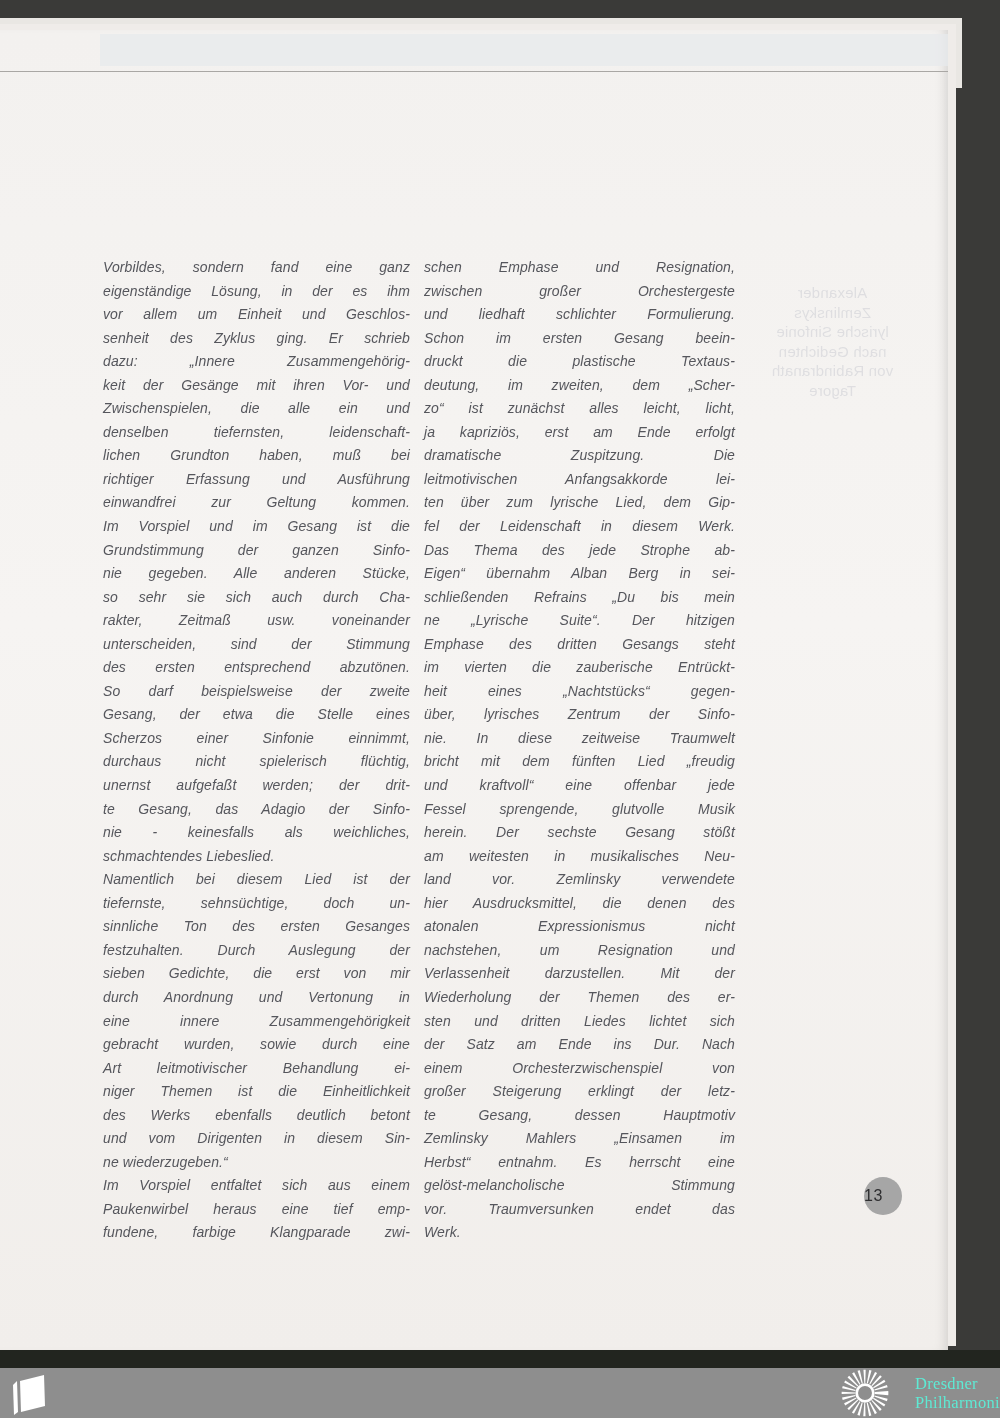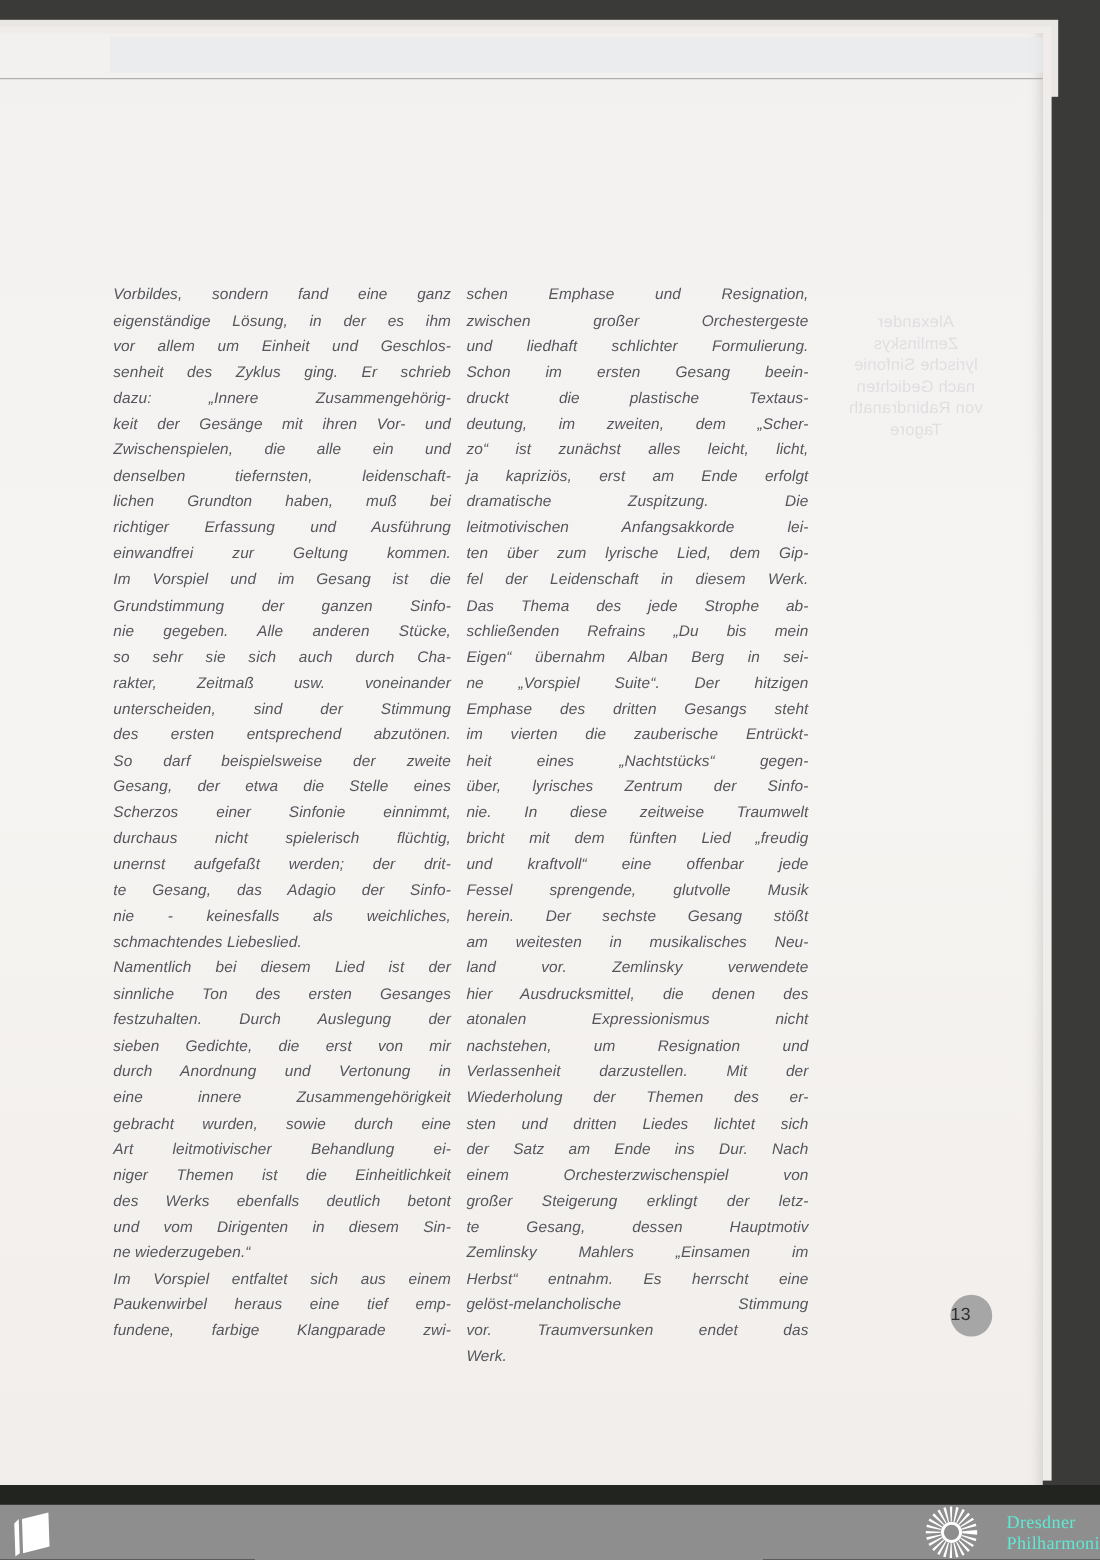--- a/index.html
+++ b/index.html
@@ -103,20 +103,21 @@
       <div class="tl">des ersten entsprechend abzutönen.</div>
       <div class="tl">So darf beispielsweise der zweite</div>
       <div class="tl">Gesang, der etwa die Stelle eines</div>
       <div class="tl">Scherzos einer Sinfonie einnimmt,</div>
       <div class="tl">durchaus nicht spielerisch flüchtig,</div>
       <div class="tl">unernst aufgefaßt werden; der drit-</div>
       <div class="tl">te Gesang, das Adagio der Sinfo-</div>
       <div class="tl">nie - keinesfalls als weichliches,</div>
       <div class="tl pe">schmachtendes Liebeslied.</div>
       <div class="tl">Namentlich bei diesem Lied ist der</div>
+      <div class="tl">tiefernste, sehnsüchtige, doch un-</div>
       <div class="tl">sinnliche Ton des ersten Gesanges</div>
       <div class="tl">festzuhalten. Durch Auslegung der</div>
       <div class="tl">sieben Gedichte, die erst von mir</div>
       <div class="tl">durch Anordnung und Vertonung in</div>
       <div class="tl">eine innere Zusammengehörigkeit</div>
       <div class="tl">gebracht wurden, sowie durch eine</div>
       <div class="tl">Art leitmotivischer Behandlung ei-</div>
       <div class="tl">niger Themen ist die Einheitlichkeit</div>
       <div class="tl">des Werks ebenfalls deutlich betont</div>
       <div class="tl">und vom Dirigenten in diesem Sin-</div>
@@ -132,23 +133,23 @@
       <div class="tl">Schon im ersten Gesang beein-</div>
       <div class="tl">druckt die plastische Textaus-</div>
       <div class="tl">deutung, im zweiten, dem „Scher-</div>
       <div class="tl">zo“ ist zunächst alles leicht, licht,</div>
       <div class="tl">ja kapriziös, erst am Ende erfolgt</div>
       <div class="tl">dramatische Zuspitzung. Die</div>
       <div class="tl">leitmotivischen Anfangsakkorde lei-</div>
       <div class="tl">ten über zum lyrische Lied, dem Gip-</div>
       <div class="tl">fel der Leidenschaft in diesem Werk.</div>
       <div class="tl">Das Thema des jede Strophe ab-</div>
+      <div class="tl">Eigen“ übernahm Alban Berg in sei-</div>
       <div class="tl">schließenden Refrains „Du bis mein</div>
-      <div class="tl">Eigen“ übernahm Alban Berg in sei-</div>
-      <div class="tl">ne „Vorspiel Suite“. Der hitzigen</div>
+      <div class="tl">ne „Lyrische Suite“. Der hitzigen</div>
       <div class="tl">Emphase des dritten Gesangs steht</div>
       <div class="tl">im vierten die zauberische Entrückt-</div>
       <div class="tl">heit eines „Nachtstücks“ gegen-</div>
       <div class="tl">über, lyrisches Zentrum der Sinfo-</div>
       <div class="tl">nie. In diese zeitweise Traumwelt</div>
       <div class="tl">bricht mit dem fünften Lied „freudig</div>
       <div class="tl">und kraftvoll“ eine offenbar jede</div>
       <div class="tl">Fessel sprengende, glutvolle Musik</div>
       <div class="tl">herein. Der sechste Gesang stößt</div>
       <div class="tl">am weitesten in musikalisches Neu-</div>

